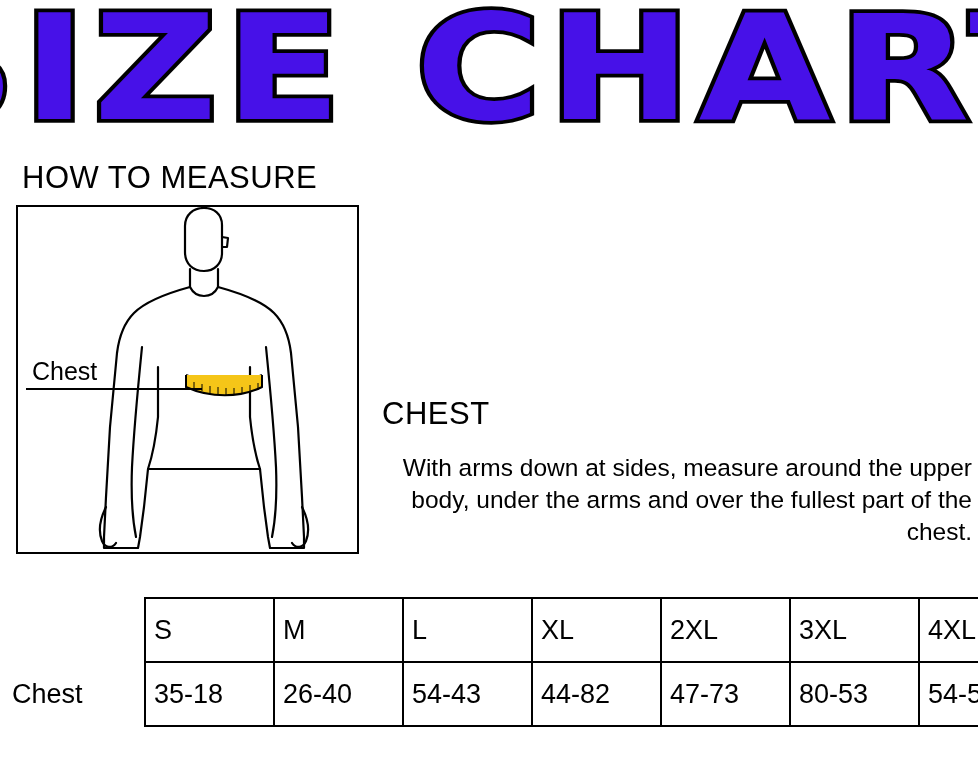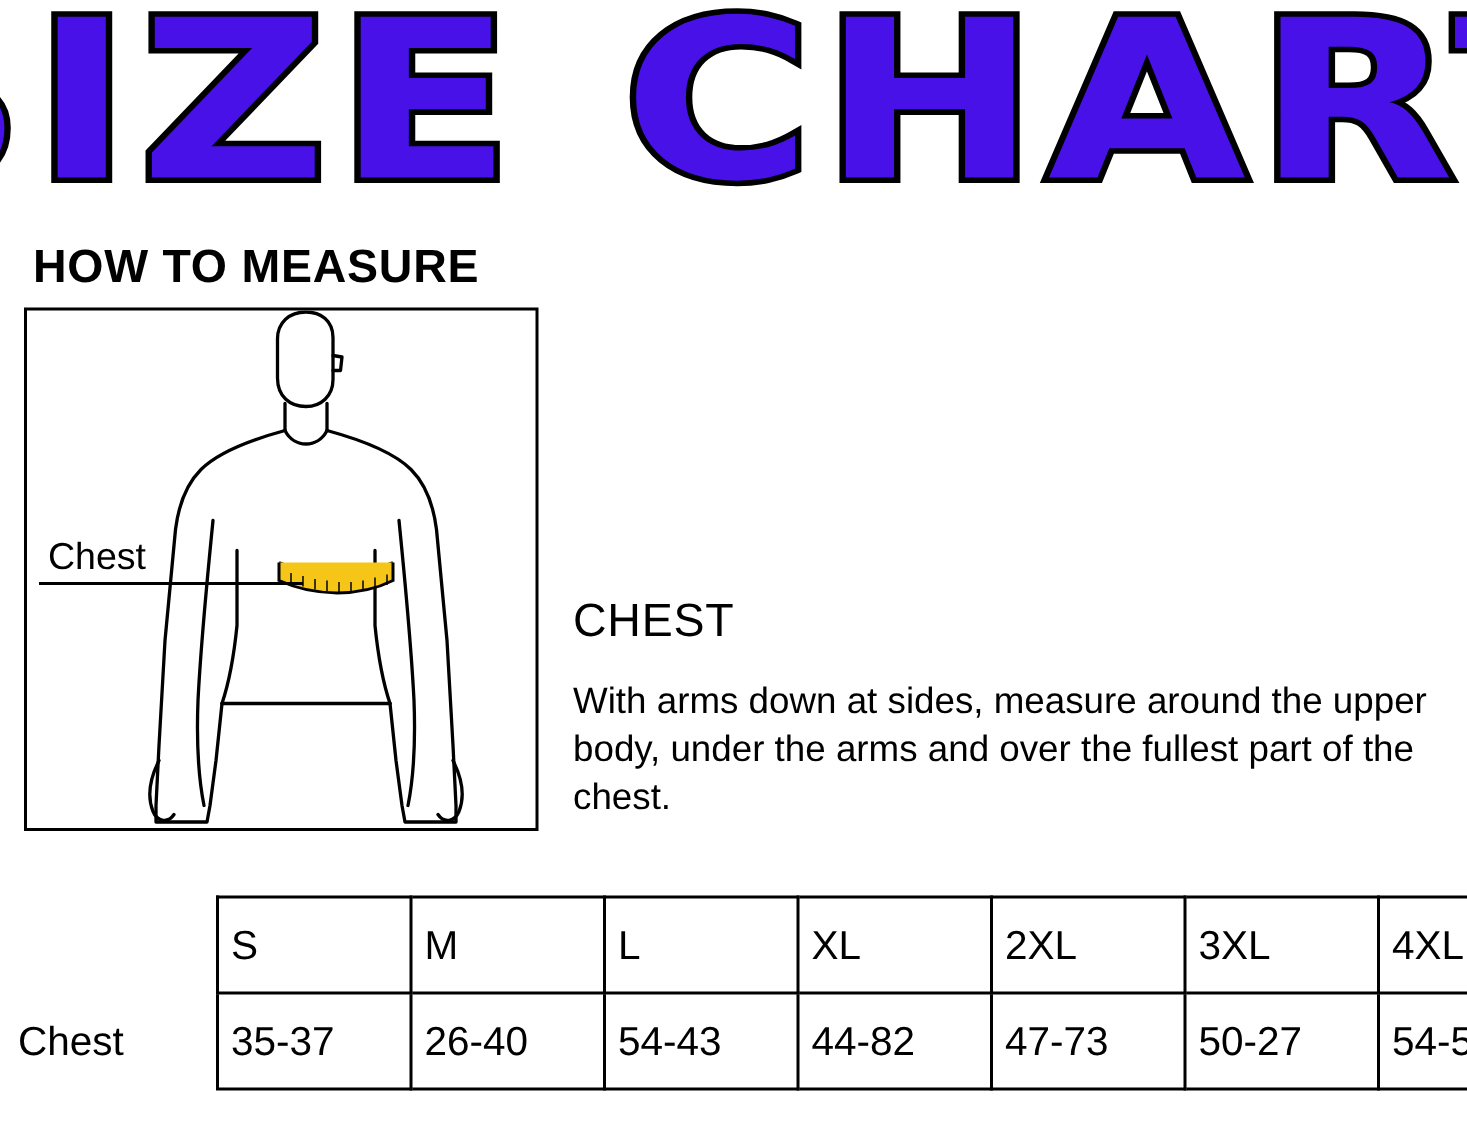--- a/index.html
+++ b/index.html
@@ -39,21 +39,21 @@
     transform-origin: 50% 50%;
     white-space: nowrap;
   }
 
   
   .how-heading {
     position: absolute;
     left: 22px;
     top: 160px;
     font-size: 31px;
-    font-weight: bold;
+    font-weight: normal;
     letter-spacing: 0.5px;
     color: #000;
   }
 
   
   .figure-box {
     position: absolute;
     left: 16px;
     top: 205px;
     width: 343px;
@@ -96,20 +96,21 @@
     font-size: 31px;
     letter-spacing: 0.5px;
   }
   .desc-body {
     position: absolute;
     left: 382px;
     top: 452px;
     width: 590px;
     font-size: 24.5px;
     line-height: 32px;
+    text-align: right;
   }
 
   
   .size-table {
     position: absolute;
     left: 8px;
     top: 597px;
     width: 962px;
     border-collapse: collapse;
     table-layout: fixed;
@@ -208,22 +209,22 @@
       <td class="col-data">S</td>
       <td class="col-data">M</td>
       <td class="col-data">L</td>
       <td class="col-data">XL</td>
       <td class="col-data">2XL</td>
       <td class="col-data">3XL</td>
       <td class="col-data">4XL</td>
     </tr>
     <tr>
       <td class="row-head col-head">Chest</td>
-      <td class="col-data">35-37</td>
+      <td class="col-data">35-18</td>
       <td class="col-data">26-40</td>
       <td class="col-data">54-43</td>
       <td class="col-data">44-82</td>
       <td class="col-data">47-73</td>
-      <td class="col-data">50-27</td>
+      <td class="col-data">80-53</td>
       <td class="col-data">54-57</td>
     </tr>
   </tbody>
 </table>
 
 </body></html>

